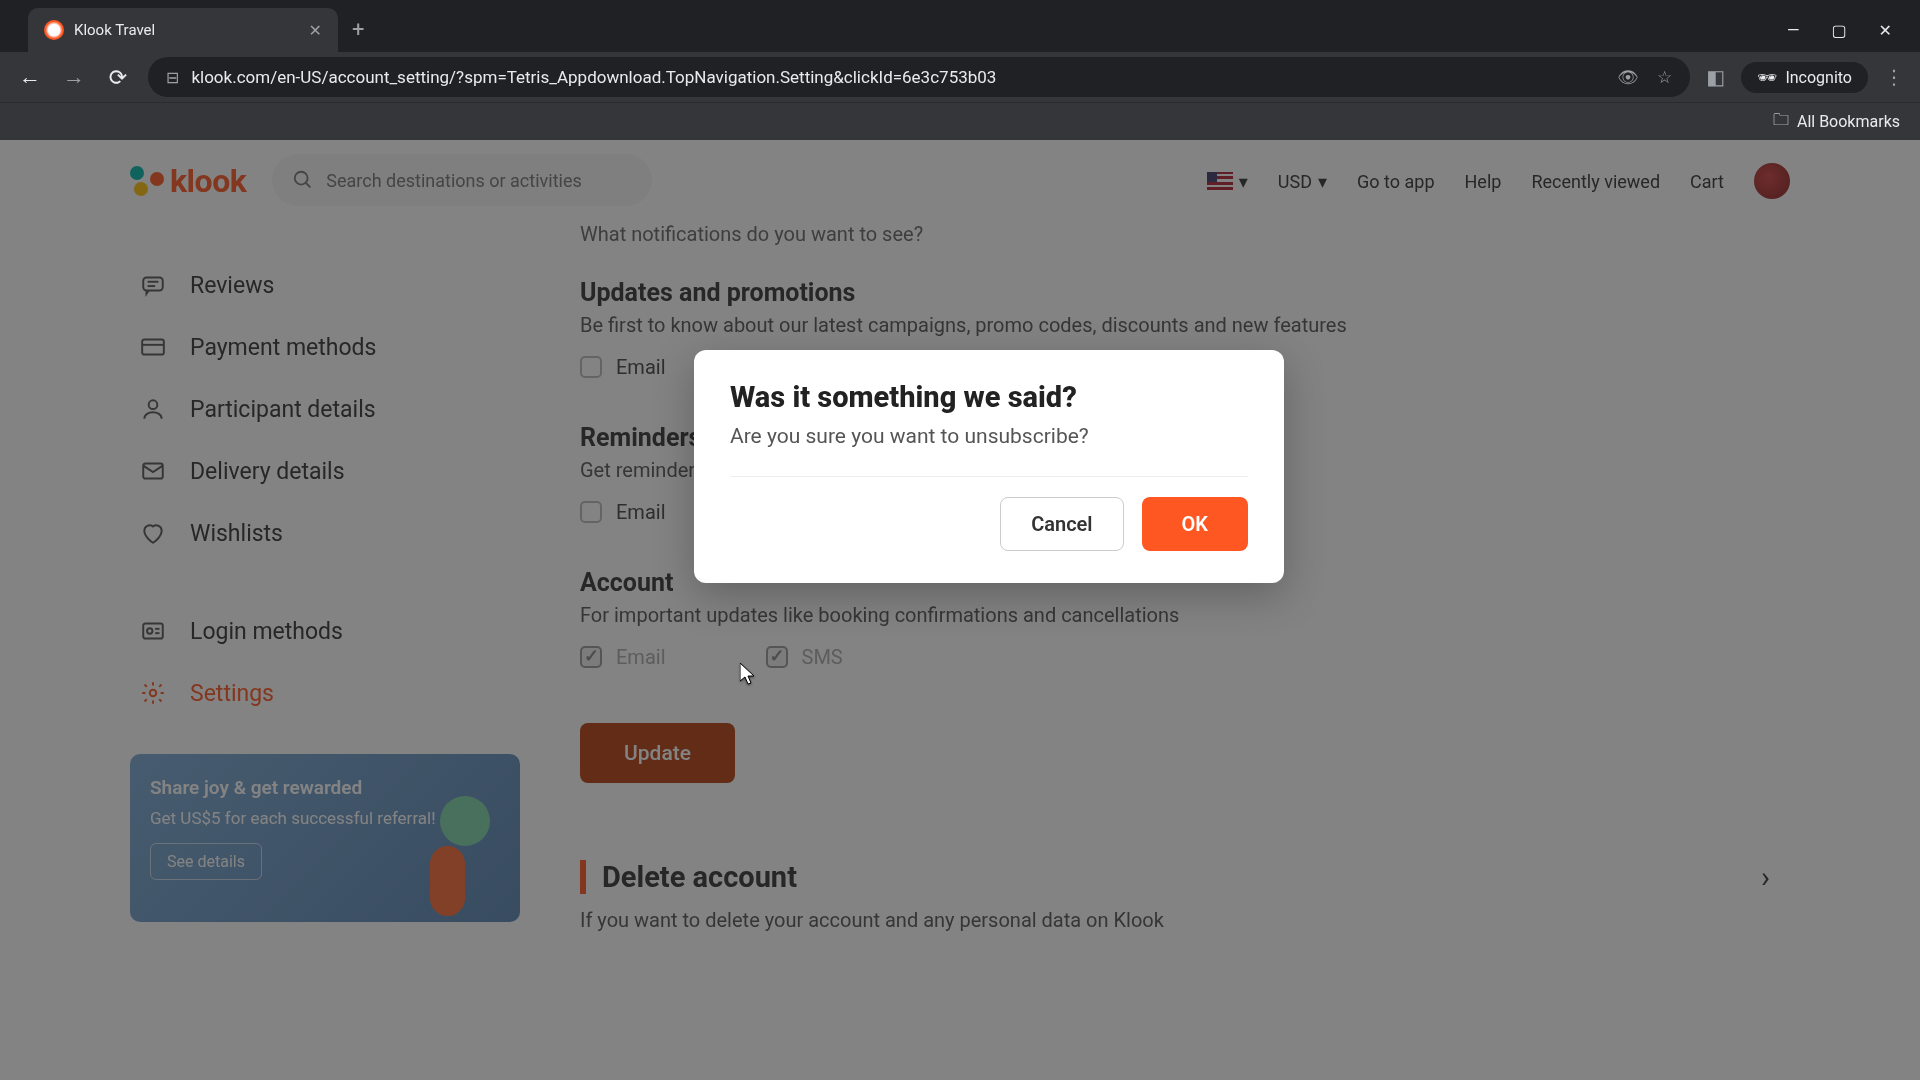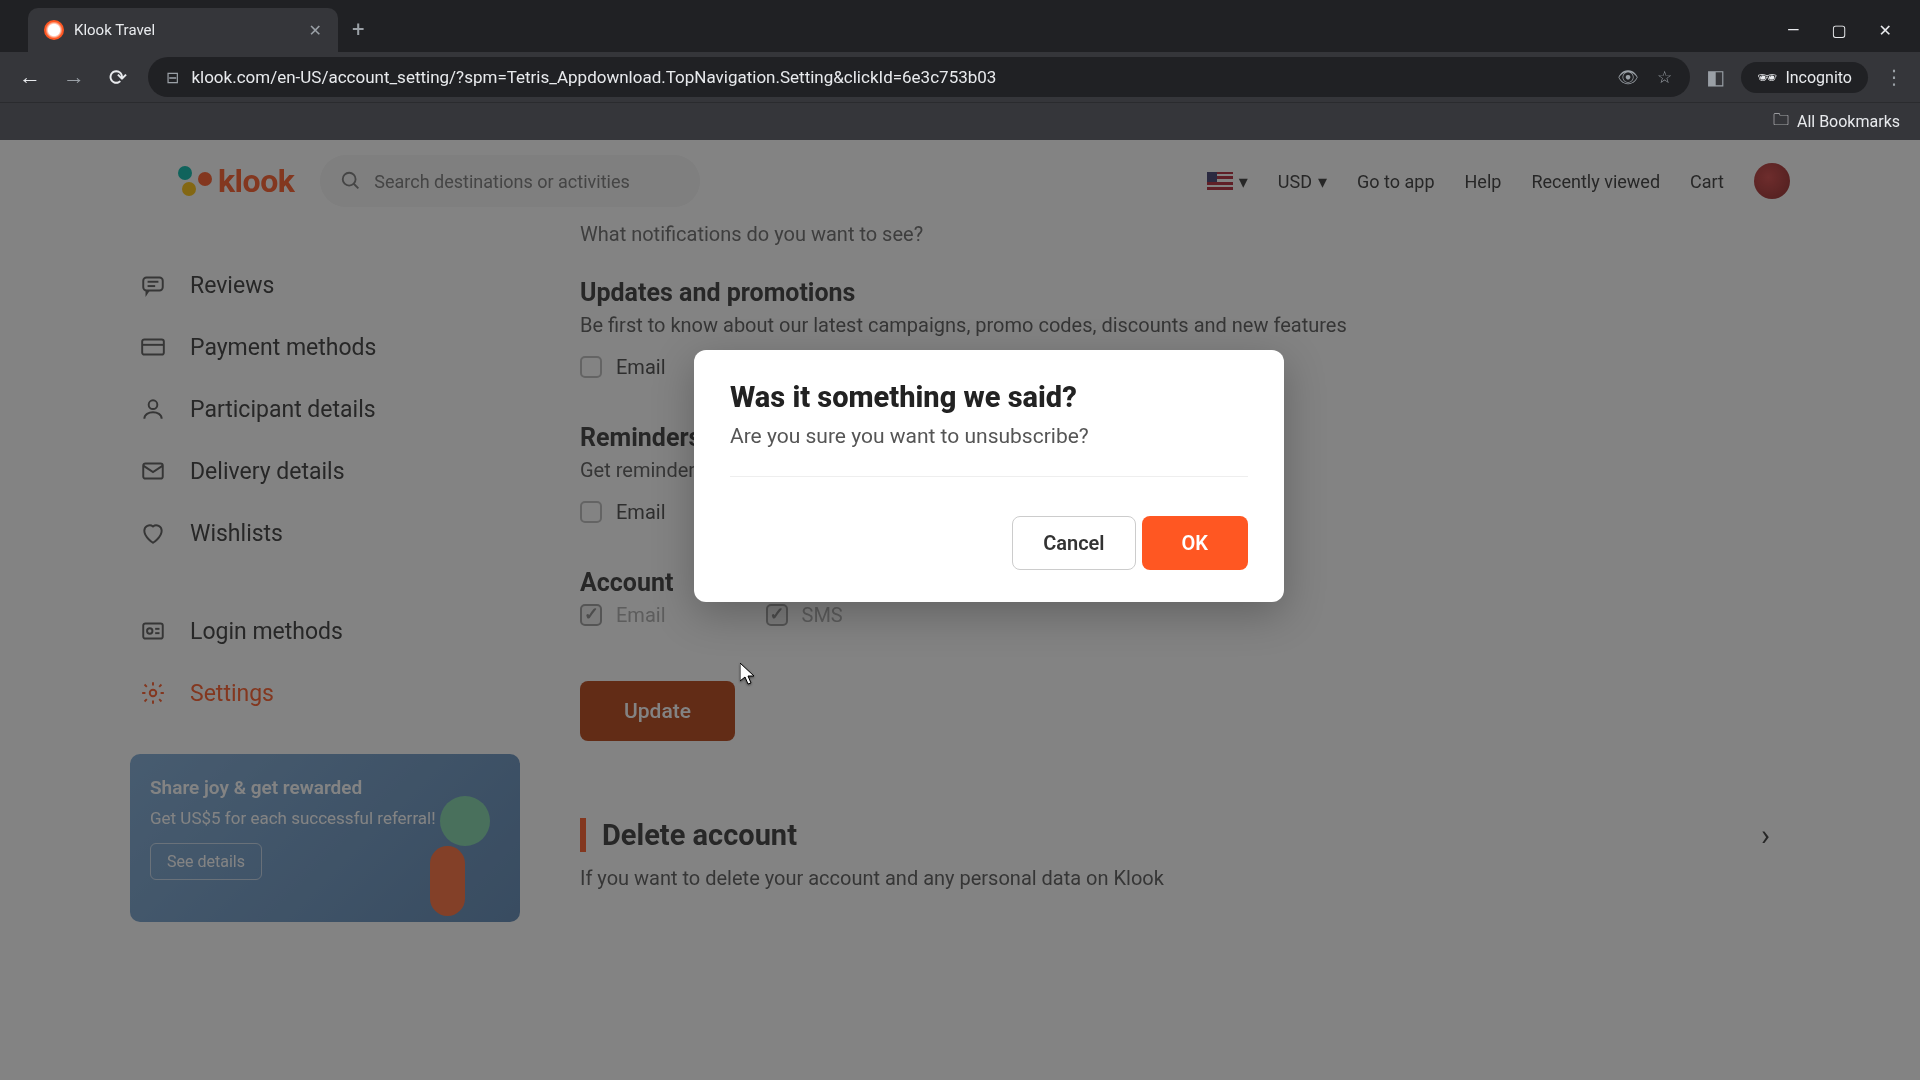--- a/index.html
+++ b/index.html
@@ -23,21 +23,21 @@
 .toolbar .incognito { display: flex; align-items: center; gap: 8px; background: #202124; border-radius: 20px; padding: 6px 16px; font-size: 16px; }
 .toolbar .sidepanel { font-size: 20px; color: #9aa0a6; cursor: pointer; }
 .toolbar .menu { font-size: 20px; color: #9aa0a6; cursor: pointer; }
 
 .bmbar { height: 38px; background: #35363a; display: flex; align-items: center; justify-content: flex-end; padding: 0 20px; color: #e8eaed; font-size: 16px; gap: 8px; border-top: 1px solid #2a2b2e; }
 
 
 .viewport { position: absolute; top: 140px; left: 0; right: 0; bottom: 0; background: #fff; overflow: hidden; }
 
 
-.site-header { display: flex; align-items: center; padding: 14px 130px; gap: 26px; height: 82px; margin-left: 48px; }
+.site-header { display: flex; padding: 14px 130px; gap: 26px; height: 82px; }
 .logo { display: flex; align-items: center; gap: 6px; font-size: 32px; font-weight: 700; color: #ff5722; letter-spacing: -0.5px; }
 .logo .mark { width: 34px; height: 34px; position: relative; }
 .logo .mark::before { content:""; position:absolute; width:14px;height:14px;border-radius:50%;background:#00b8a9;top:2px;left:0; }
 .logo .mark::after { content:""; position:absolute; width:14px;height:14px;border-radius:50%;background:#ffc107;bottom:2px;left:4px; }
 .logo .mark span { position:absolute; width:14px;height:14px;border-radius:50%;background:#ff5722;top:8px;right:0; }
 .searchbox { display: flex; align-items: center; gap: 12px; height: 52px; width: 380px; border-radius: 26px; background: #f5f5f5; padding: 0 20px; color: #757575; font-size: 18px; }
 .header-right { margin-left: auto; display: flex; align-items: center; gap: 30px; font-size: 18px; color: #333; }
 .header-right .flag { width: 26px; height: 18px; background: linear-gradient(0deg,#b22234 0 15%,#fff 15% 30%,#b22234 30% 45%,#fff 45% 60%,#b22234 60% 75%,#fff 75% 90%,#b22234 90%); position: relative; }
 .header-right .flag::after{content:"";position:absolute;top:0;left:0;width:40%;height:55%;background:#3c3b6e;}
 .header-right .drop { display: flex; align-items: center; gap: 6px; cursor: pointer; }
@@ -77,21 +77,21 @@
 .divider-section h2 { font-size: 29px; font-weight: 700; border-left: 6px solid #ff5722; padding-left: 16px; }
 .divider-section .chev { margin-left: auto; font-size: 30px; color: #333; cursor: pointer; padding-right: 20px; }
 .delete-desc { margin-top: 14px; font-size: 20px; color: #555; }
 
 
 .overlay { position: absolute; inset: 0; background: rgba(30,30,30,.55); }
 .overlay-pageclip { position: absolute; top: 140px; left: 0; right: 0; bottom: 0; }
 .modal { position: absolute; width: 590px; left: 694px; top: 350px; background: #fff; border-radius: 12px; padding: 30px 36px 32px; box-shadow: 0 12px 40px rgba(0,0,0,.25); }
 .modal h3 { font-size: 29px; font-weight: 800; color: #222; margin-bottom: 10px; }
 .modal p { font-size: 21px; color: #555; margin-bottom: 28px; margin-top: 9px; }
-.modal-actions { display: flex; justify-content: flex-end; gap: 6px; border-top: 1px solid #eee; padding-top: 39px; }
+.modal-actions { display: flex; justify-content: flex-end; gap: 18px; border-top: 1px solid #eee; padding-top: 20px; }
 .btn-cancel { padding: 14px 30px; font-size: 20px; background: #fff; border: 1.5px solid #ccc; border-radius: 8px; cursor: pointer; font-weight: 600; color: #333; }
 .btn-ok { padding: 14px 40px; font-size: 20px; background: #ff5722; border: none; color: #fff; border-radius: 8px; cursor: pointer; font-weight: 600; }
 
 .cursor { position: absolute; left: 740px; top: 663px; width: 18px; height: 24px; pointer-events: none; z-index: 1000; }
 .cursor svg { filter: drop-shadow(0 1px 1px rgba(0,0,0,.5)); }
 
 svg { display: block; }
 </style>
 </head>
 <body>
@@ -264,20 +264,21 @@
         <div class="checkrow">
           <label class="check">
               <span class="checkbox"></span>
               <span>Email</span>
             </label>
         </div>
       </div>
 
       <div class="section">
         <h3>Account</h3>
+        <p>For important updates like booking confirmations and cancellations</p>
         <div class="checkrow">
           <label class="check disabled">
               <span class="checkbox checked"></span>
               <span>Email</span>
             </label>
           <label class="check disabled">
               <span class="checkbox checked"></span>
               <span>SMS</span>
             </label>
         </div>

